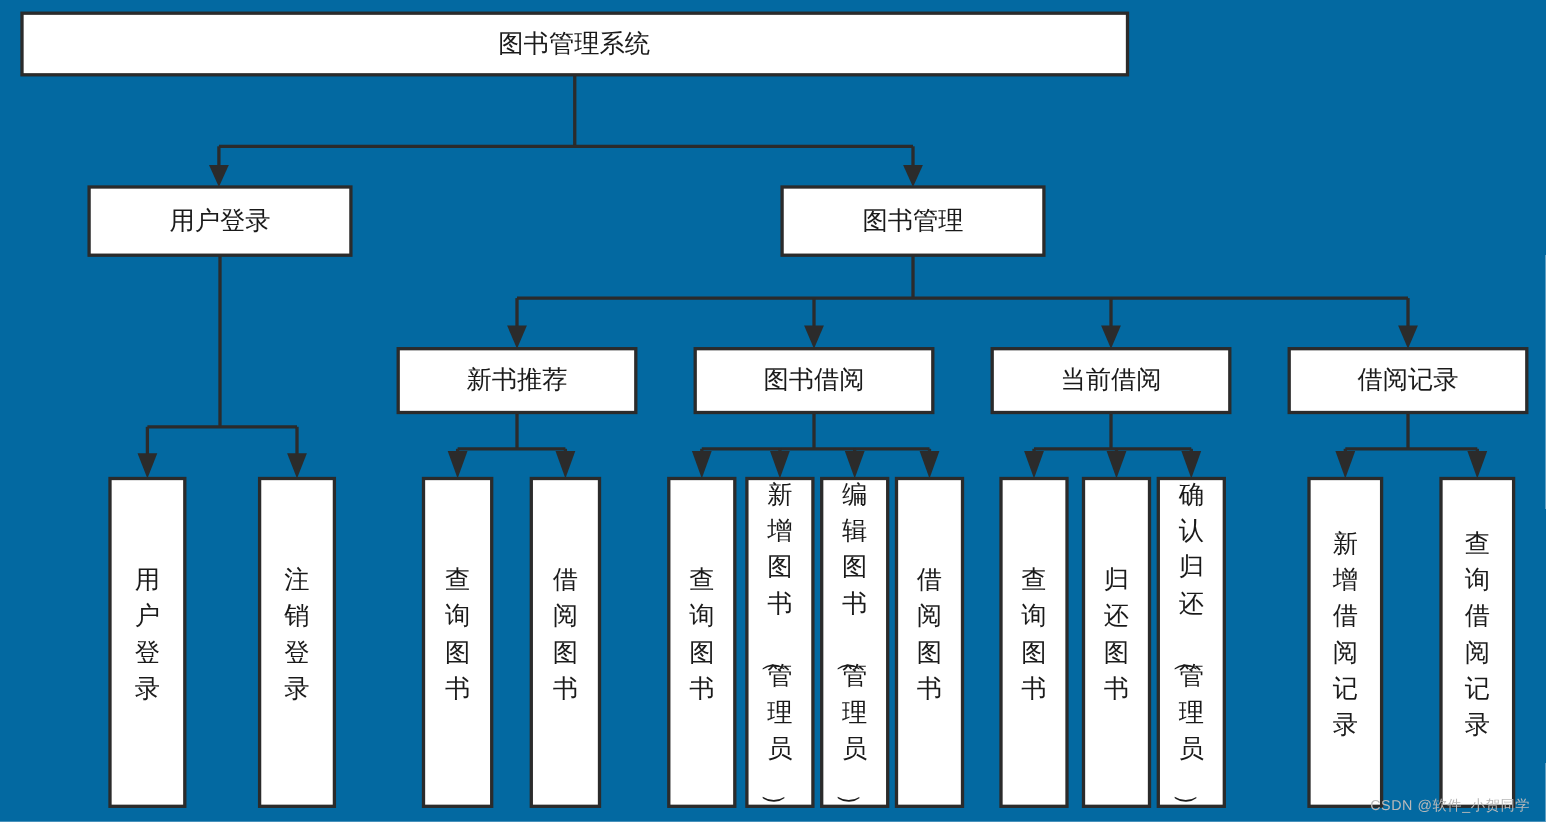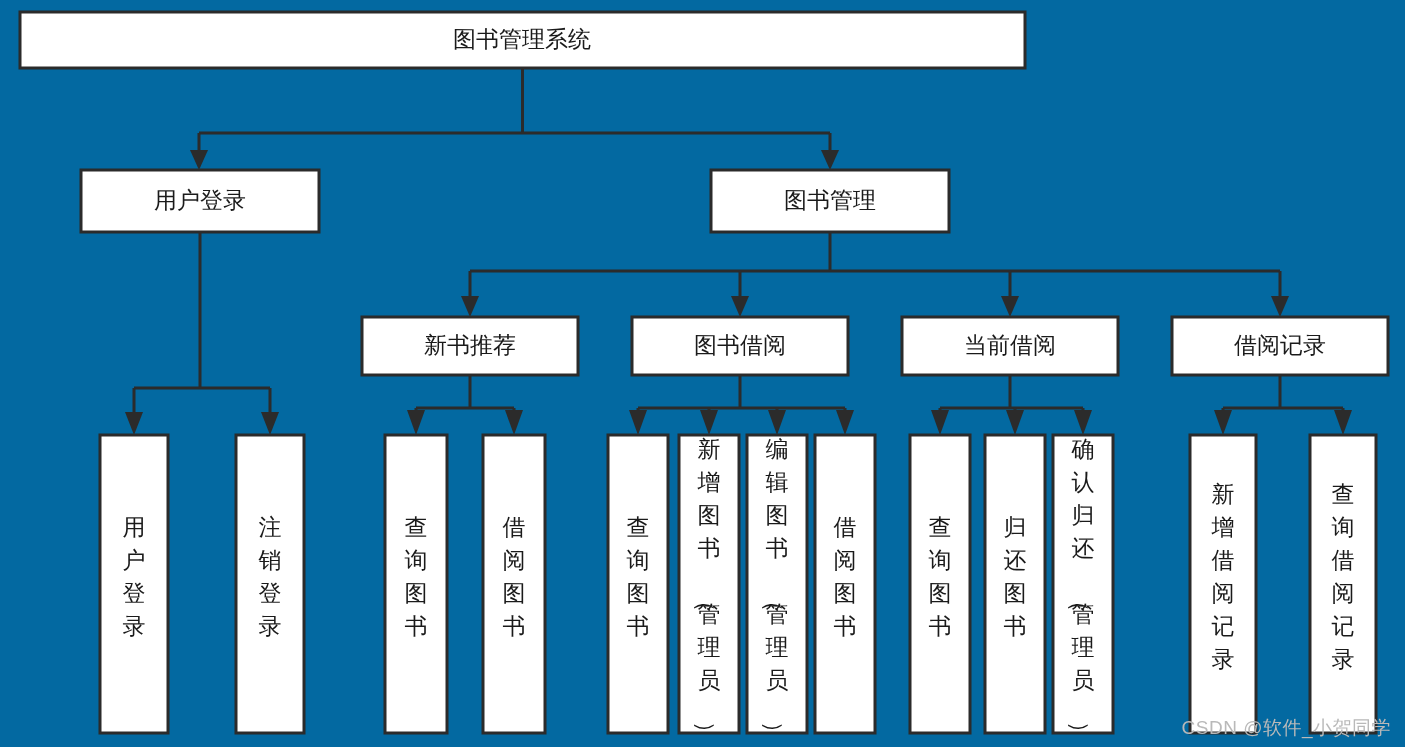--- a/index.html
+++ b/index.html
@@ -52,21 +52,21 @@
     font-family: "Liberation Sans", "DejaVu Sans", sans-serif;
     fill: #1a1a1a;
     font-size: 23px;
     text-anchor: middle;
   }
   .watermark-text {
     position: absolute;
     right: 14px;
     bottom: 6px;
     font-family: "Liberation Sans", "DejaVu Sans", sans-serif;
-    font-size: 19px;
+    font-size: 13px;
     color: #b9b9b9;
     letter-spacing: 0.5px;
     white-space: nowrap;
     pointer-events: none;
     margin-top: 19px;
   }
 </style>
 </head>
 <body>
 

